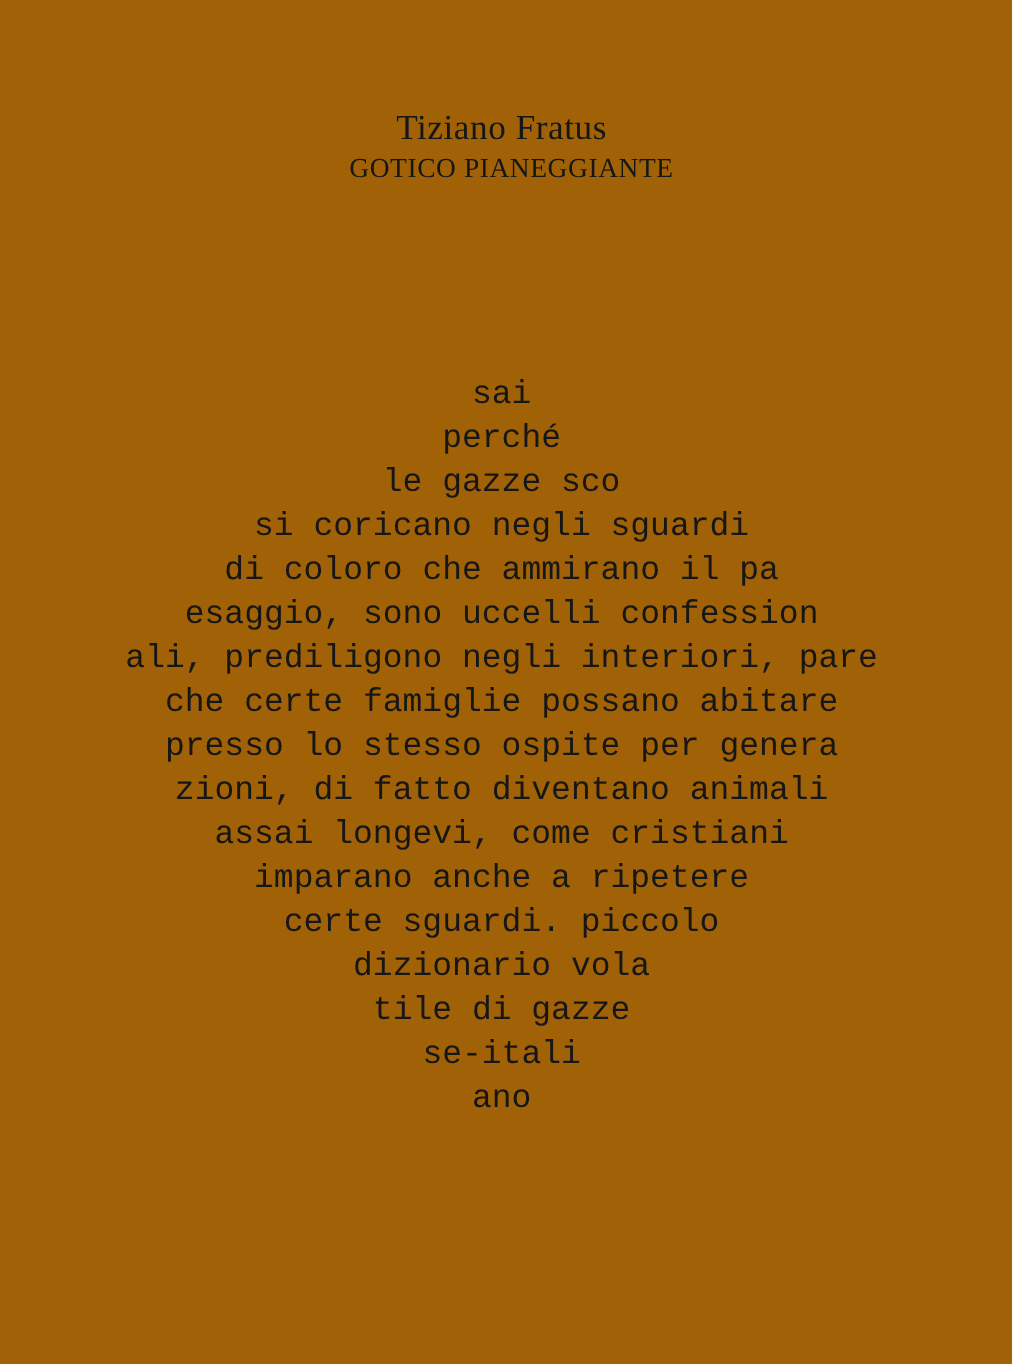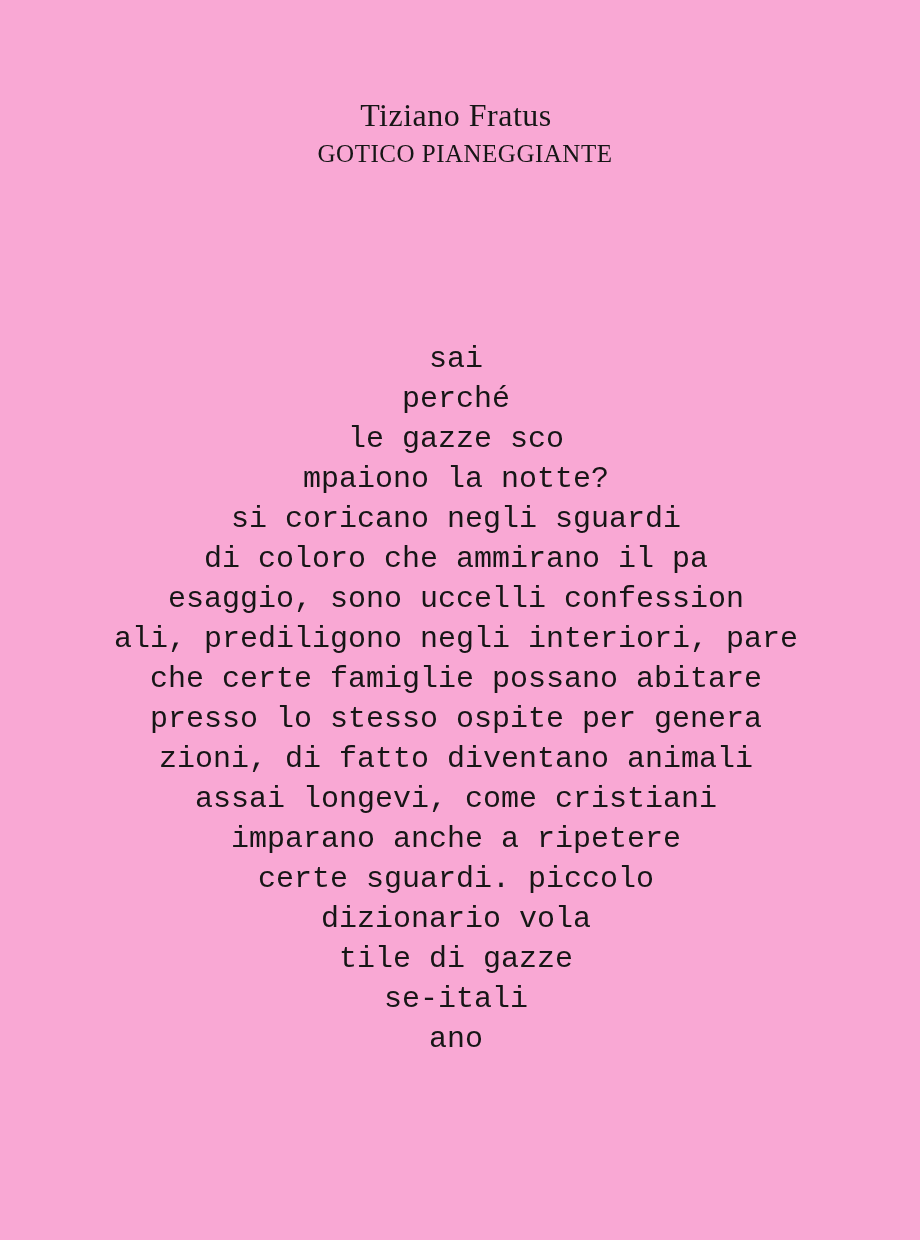--- a/index.html
+++ b/index.html
@@ -11,21 +11,21 @@
     height: 1240px;
     background: #ffffff;
     color: #161616;
     font-family: "Liberation Serif", "DejaVu Serif", serif;
     position: relative;
     overflow: hidden;
   }
   .page {
     position: absolute;
     inset: 0;
-    background: #f9a8d4;
+    background: #a16207;
   }
   
   .header {
     position: absolute;
     top: 95px;
     left: 0;
     width: 912px;
     text-align: center;
   }
   .author {
@@ -64,21 +64,20 @@
 
   <div class="header">
     <div class="author">Tiziano Fratus</div>
     <div class="worktitle">GOTICO PIANEGGIANTE</div>
   </div>
 
   <div class="poem">
     <div class="line">sai</div>
     <div class="line">perché</div>
     <div class="line">le gazze sco</div>
-    <div class="line">mpaiono la notte?</div>
     <div class="line">si coricano negli sguardi</div>
     <div class="line">di coloro che ammirano il pa</div>
     <div class="line">esaggio, sono uccelli confession</div>
     <div class="line">ali, prediligono negli interiori, pare</div>
     <div class="line">che certe famiglie possano abitare</div>
     <div class="line">presso lo stesso ospite per genera</div>
     <div class="line">zioni, di fatto diventano animali</div>
     <div class="line">assai longevi, come cristiani</div>
     <div class="line">imparano anche a ripetere</div>
     <div class="line">certe sguardi. piccolo</div>

